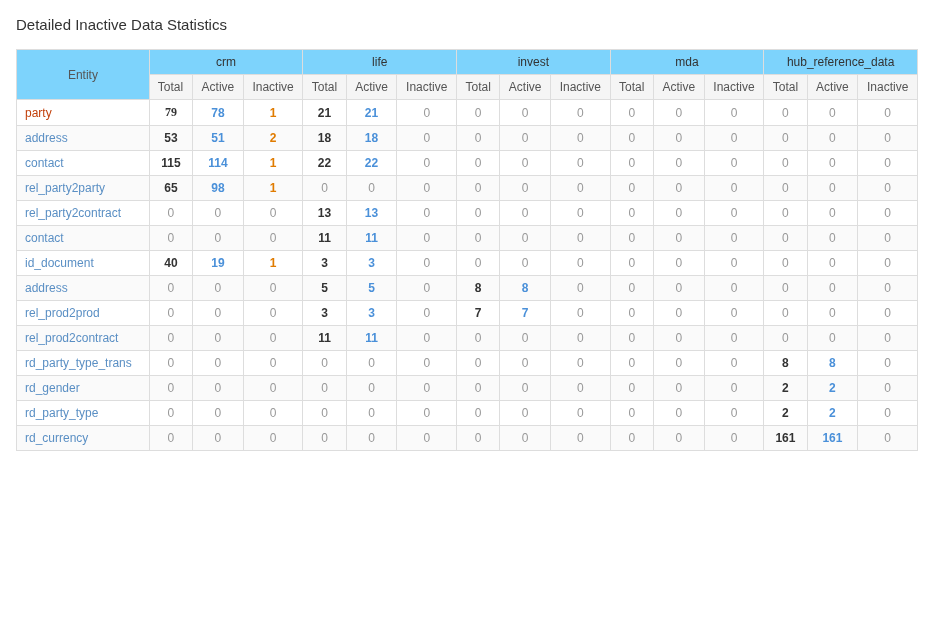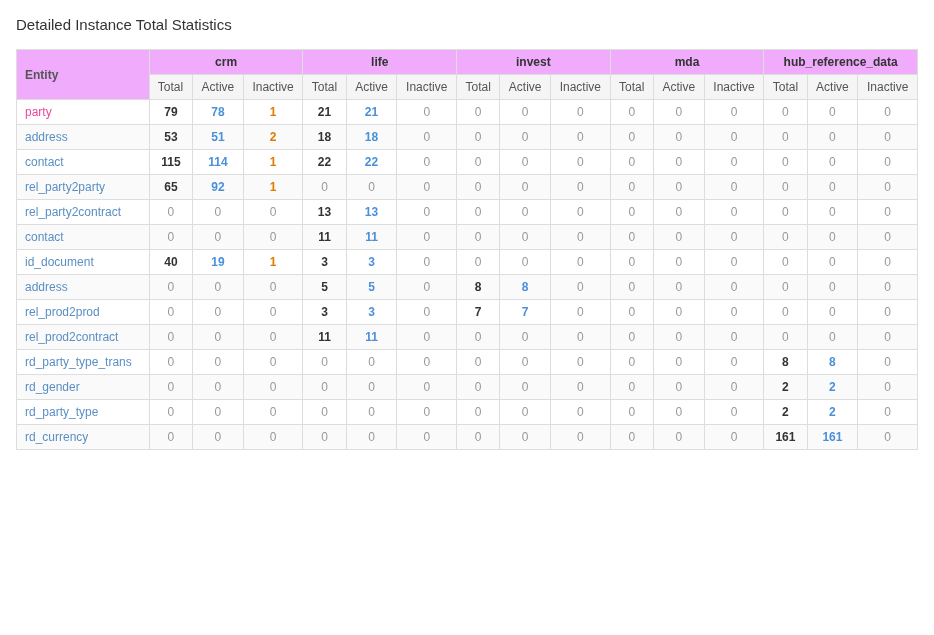--- a/index.html
+++ b/index.html
@@ -23,22 +23,22 @@
     }
     th, td {
       border: 1px solid #ddd;
       padding: 5px 8px;
       text-align: center;
     }
     td:first-child, th:first-child {
       text-align: left;
     }
     thead tr:first-child th {
-      background: #f0abfc;
-      font-weight: bold;
+      background: #7dd3fc;
+      font-weight: normal;
       border-bottom: none;
     }
     thead tr:second-child th {
       background: #f5f5f5;
     }
     thead {
       background: #f5f5f5;
     }
     th {
       background: #f5f5f5;
@@ -50,26 +50,26 @@
       color: #333;
       border-bottom: 1px solid #ddd;
     }
     tbody tr:nth-child(even) {
       background: #fafafa;
     }
   </style>
 </head>
 <body>
 
-<h2>Detailed Instance Total Statistics</h2>
+<h2>Detailed Inactive Data Statistics</h2>
 
 <table>
   <thead>
     <tr>
-      <th rowspan="2" style="text-align:left; min-width:130px;">Entity</th>
+      <th rowspan="2" style="text-align:center; min-width:130px;">Entity</th>
       <th colspan="3" class="group-header">crm</th>
       <th colspan="3" class="group-header">life</th>
       <th colspan="3" class="group-header">invest</th>
       <th colspan="3" class="group-header">mda</th>
       <th colspan="3" class="group-header">hub_reference_data</th>
     </tr>
     <tr>
 
       <th>Total</th>
       <th>Active</th>
@@ -87,22 +87,22 @@
       <th>Active</th>
       <th>Inactive</th>
 
       <th>Total</th>
       <th>Active</th>
       <th>Inactive</th>
     </tr>
   </thead>
   <tbody id="table-body">
   <tr>
-        <td style="color: #ec4899;">party</td>
-        <td style="font-weight: bold;">79</td>
+        <td style="color: #c2410c;">party</td>
+        <td style="font-weight: bold; font-family: Liberation Serif, serif;">79</td>
         <td style="color: rgb(74, 144, 217); font-weight: bold;">78</td>
         <td style="color: rgb(224, 123, 0); font-weight: bold;">1</td>
         <td style="font-weight: bold;">21</td>
         <td style="color: rgb(74, 144, 217); font-weight: bold;">21</td>
         <td style="color: rgb(153, 153, 153);">0</td>
         <td style="color: rgb(153, 153, 153);">0</td>
         <td style="color: rgb(153, 153, 153);">0</td>
         <td style="color: rgb(153, 153, 153);">0</td>
         <td style="color: rgb(153, 153, 153);">0</td>
         <td style="color: rgb(153, 153, 153);">0</td>
@@ -143,21 +143,21 @@
         <td style="color: rgb(153, 153, 153);">0</td>
         <td style="color: rgb(153, 153, 153);">0</td>
         <td style="color: rgb(153, 153, 153);">0</td>
         <td style="color: rgb(153, 153, 153);">0</td>
         <td style="color: rgb(153, 153, 153);">0</td>
         <td style="color: rgb(153, 153, 153);">0</td>
       </tr>
       <tr>
         <td style="color: rgb(90, 143, 196);">rel_party2party</td>
         <td style="font-weight: bold;">65</td>
-        <td style="color: rgb(74, 144, 217); font-weight: bold;">92</td>
+        <td style="color: rgb(74, 144, 217); font-weight: bold;">98</td>
         <td style="color: rgb(224, 123, 0); font-weight: bold;">1</td>
         <td style="color: rgb(153, 153, 153);">0</td>
         <td style="color: rgb(153, 153, 153);">0</td>
         <td style="color: rgb(153, 153, 153);">0</td>
         <td style="color: rgb(153, 153, 153);">0</td>
         <td style="color: rgb(153, 153, 153);">0</td>
         <td style="color: rgb(153, 153, 153);">0</td>
         <td style="color: rgb(153, 153, 153);">0</td>
         <td style="color: rgb(153, 153, 153);">0</td>
         <td style="color: rgb(153, 153, 153);">0</td>

